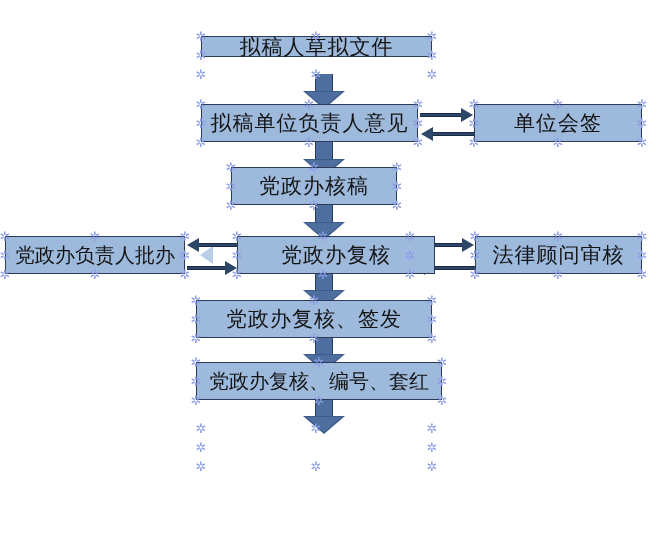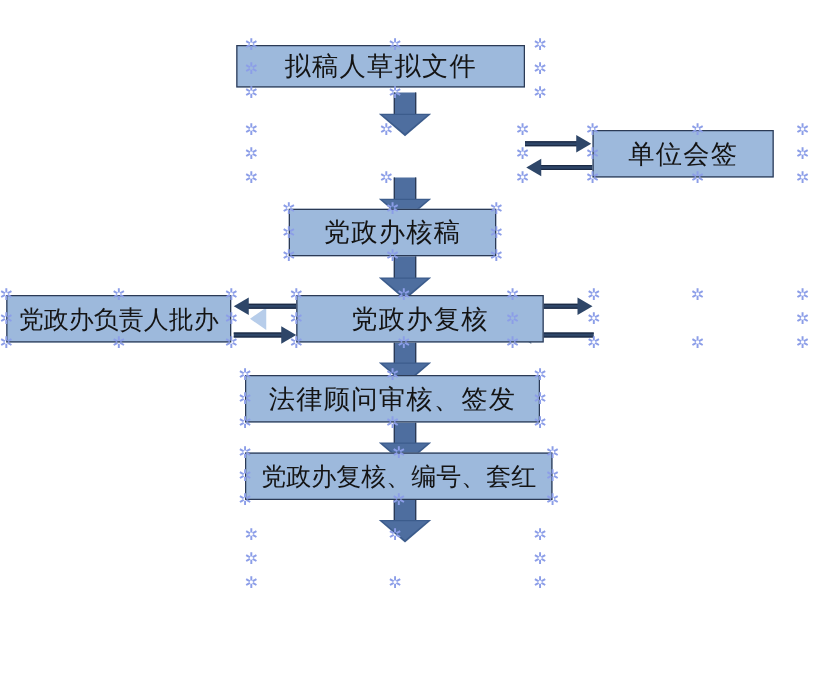--- a/index.html
+++ b/index.html
@@ -78,46 +78,47 @@
     color:#8C9EE8;font-size:13px;line-height:11px;text-align:center;
     font-family:"DejaVu Sans",sans-serif;
   }
   .handle:before{content:"\2732";}
 </style>
 </head>
 <body>
 
 <div id="canvas">
 
-  <div class="box" style="left:189px;top:36px;width:231px;height:34px;text-align:right;">拟稿人草拟文件</div>
+  <div class="box" style="left:201px;top:36px;width:231px;height:21px;text-align:right;">拟稿人草拟文件</div>
   <div class="handle" style="left:201px;top:36px;"></div>
   <div class="handle" style="left:316px;top:36px;"></div>
   <div class="handle" style="left:432px;top:36px;"></div>
   <div class="handle" style="left:201px;top:55px;"></div>
   <div class="handle" style="left:432px;top:55px;"></div>
   <div class="handle" style="left:201px;top:74px;"></div>
   <div class="handle" style="left:316px;top:74px;"></div>
   <div class="handle" style="left:432px;top:74px;"></div>
 
   <div class="varrow" style="left:302px;top:74px;width:44px;height:35px;">
     <div class="shaft"></div>
       <div class="head"></div>
       <div class="head-in"></div>
   </div>
 
+  <div class="box" style="left:201px;top:104px;width:217px;height:38px;">拟稿单位负责人意见</div>
   <div class="handle" style="left:201px;top:104px;"></div>
   <div class="handle" style="left:309px;top:104px;"></div>
   <div class="handle" style="left:418px;top:104px;"></div>
   <div class="handle" style="left:201px;top:123px;"></div>
   <div class="handle" style="left:418px;top:123px;"></div>
   <div class="handle" style="left:201px;top:142px;"></div>
   <div class="handle" style="left:309px;top:142px;"></div>
   <div class="handle" style="left:418px;top:142px;"></div>
 
-  <div class="box" style="left:474px;top:104px;width:145px;height:38px;">单位会签</div>
+  <div class="box" style="left:474px;top:104px;width:168px;height:38px;">单位会签</div>
   <div class="handle" style="left:474px;top:104px;"></div>
   <div class="handle" style="left:558px;top:104px;"></div>
   <div class="handle" style="left:642px;top:104px;"></div>
   <div class="handle" style="left:474px;top:123px;"></div>
   <div class="handle" style="left:642px;top:123px;"></div>
   <div class="handle" style="left:474px;top:142px;"></div>
   <div class="handle" style="left:558px;top:142px;"></div>
   <div class="handle" style="left:642px;top:142px;"></div>
 
   <div class="harrow" style="left:420px;top:113px;width:42px;">
@@ -164,20 +165,21 @@
   <div class="box" style="left:237px;top:236px;width:198px;height:38px;">党政办复核</div>
   <div class="handle" style="left:237px;top:236px;"></div>
   <div class="handle" style="left:323px;top:236px;"></div>
   <div class="handle" style="left:410px;top:236px;"></div>
   <div class="handle" style="left:237px;top:255px;"></div>
   <div class="handle" style="left:410px;top:255px;"></div>
   <div class="handle" style="left:237px;top:274px;"></div>
   <div class="handle" style="left:323px;top:274px;"></div>
   <div class="handle" style="left:410px;top:274px;"></div>
 
+  <div class="box" style="left:475px;top:236px;width:167px;height:38px;">法律顾问审核</div>
   <div class="handle" style="left:475px;top:236px;"></div>
   <div class="handle" style="left:558px;top:236px;"></div>
   <div class="handle" style="left:642px;top:236px;"></div>
   <div class="handle" style="left:475px;top:255px;"></div>
   <div class="handle" style="left:642px;top:255px;"></div>
   <div class="handle" style="left:475px;top:274px;"></div>
   <div class="handle" style="left:558px;top:274px;"></div>
   <div class="handle" style="left:642px;top:274px;"></div>
 
   <div class="ghost left" style="left:200px;top:246px;"></div>
@@ -199,21 +201,21 @@
     <div class="ln"></div>
       <div class="tip left"></div>
   </div>
 
   <div class="varrow" style="left:302px;top:274px;width:44px;height:34px;">
     <div class="shaft"></div>
       <div class="head"></div>
       <div class="head-in"></div>
   </div>
 
-  <div class="box" style="left:196px;top:300px;width:236px;height:38px;">法律顾问审核、签发</div>
+  <div class="box" style="left:196px;top:300px;width:236px;height:38px;">党政办复核、签发</div>
   <div class="handle" style="left:196px;top:300px;"></div>
   <div class="handle" style="left:314px;top:300px;"></div>
   <div class="handle" style="left:432px;top:300px;"></div>
   <div class="handle" style="left:196px;top:319px;"></div>
   <div class="handle" style="left:432px;top:319px;"></div>
   <div class="handle" style="left:196px;top:338px;"></div>
   <div class="handle" style="left:314px;top:338px;"></div>
   <div class="handle" style="left:432px;top:338px;"></div>
 
   <div class="varrow" style="left:302px;top:338px;width:44px;height:34px;">

